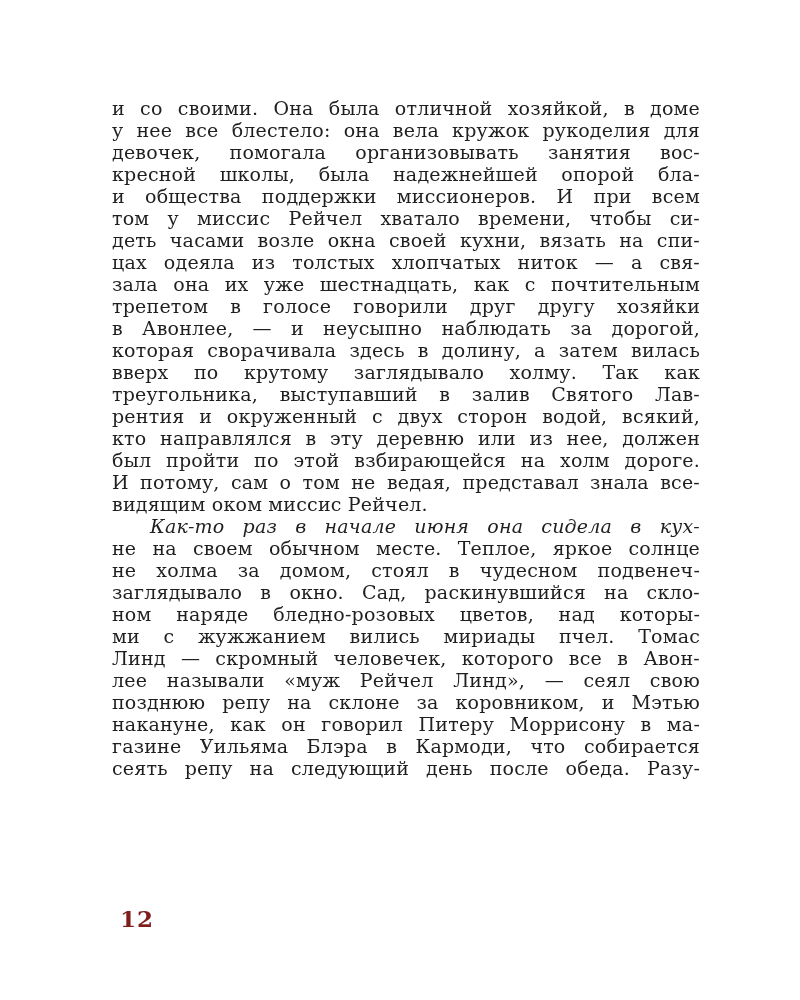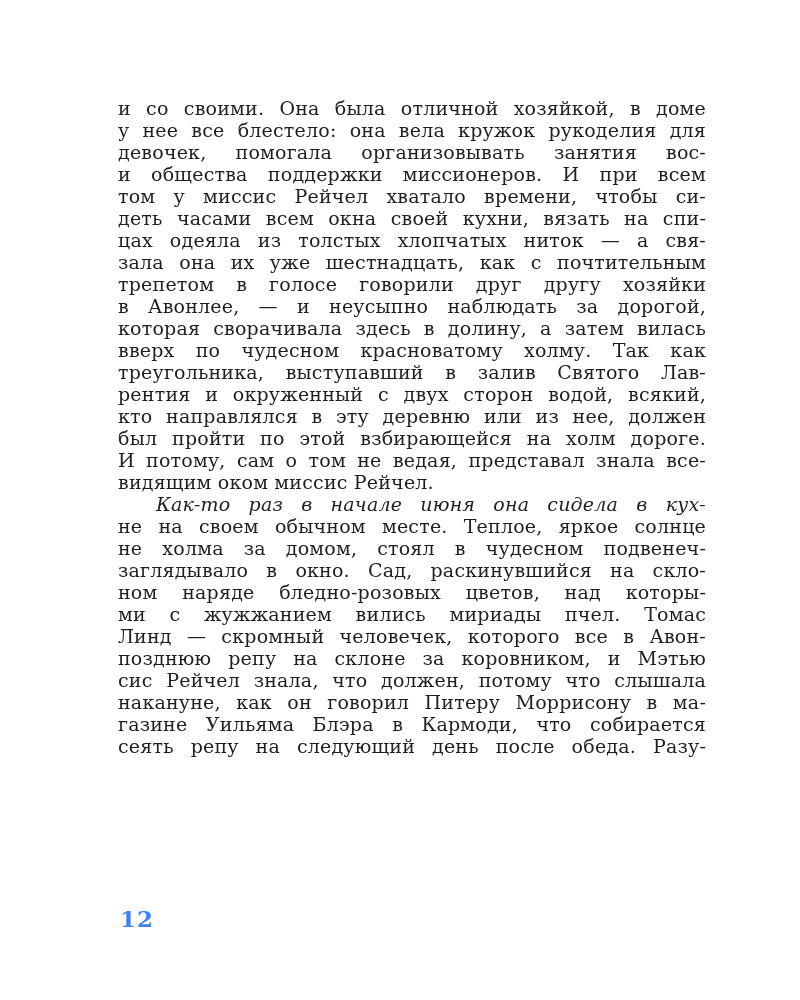--- a/index.html
+++ b/index.html
@@ -11,21 +11,21 @@
     position: relative;
     width: 800px;
     height: 1000px;
     background: #ffffff;
     overflow: hidden;
     font-family: "DejaVu Serif", "Liberation Serif", serif;
     color: #1f1f1f;
   }
   .text-block {
     position: absolute;
-    left: 118px;
+    left: 112px;
     top: 97px;
     width: 588px;
   }
   .line {
     font-size: 19px;
     line-height: 22px;
     letter-spacing: 0.2px;
     text-align: justify;
     text-align-last: justify;
     white-space: normal;
@@ -40,53 +40,54 @@
     font-style: italic;
   }
   .page-number {
     position: absolute;
     left: 120px;
     top: 906px;
     font-size: 23px;
     line-height: 26px;
     font-weight: 600;
     letter-spacing: 1px;
-    color: #3b82f6;
+    color: #7f1d1d;
   }
 </style>
 </head>
 <body>
 
 <div class="page">
   <div class="text-block">
       <div class="line">и со своими. Она была отличной хозяйкой, в доме</div>
       <div class="line">у нее все блестело: она вела кружок рукоделия для</div>
       <div class="line">девочек, помогала организовывать занятия вос-</div>
+      <div class="line">кресной школы, была надежнейшей опорой бла-</div>
       <div class="line">и общества поддержки миссионеров. И при всем</div>
       <div class="line">том у миссис Рейчел хватало времени, чтобы си-</div>
-      <div class="line">деть часами всем окна своей кухни, вязать на спи-</div>
+      <div class="line">деть часами возле окна своей кухни, вязать на спи-</div>
       <div class="line">цах одеяла из толстых хлопчатых ниток — а свя-</div>
       <div class="line">зала она их уже шестнадцать, как с почтительным</div>
       <div class="line">трепетом в голосе говорили друг другу хозяйки</div>
       <div class="line">в Авонлее, — и неусыпно наблюдать за дорогой,</div>
       <div class="line">которая сворачивала здесь в долину, а затем вилась</div>
-      <div class="line">вверх по чудесном красноватому холму. Так как</div>
+      <div class="line">вверх по крутому заглядывало холму. Так как</div>
       <div class="line">треугольника, выступавший в залив Святого Лав-</div>
       <div class="line">рентия и окруженный с двух сторон водой, всякий,</div>
       <div class="line">кто направлялся в эту деревню или из нее, должен</div>
       <div class="line">был пройти по этой взбирающейся на холм дороге.</div>
       <div class="line">И потому, сам о том не ведая, представал знала все-</div>
       <div class="line para-end">видящим оком миссис Рейчел.</div>
       <div class="line indent">Как-то раз в начале июня она сидела в кух-</div>
       <div class="line">не на своем обычном месте. Теплое, яркое солнце</div>
       <div class="line">не холма за домом, стоял в чудесном подвенеч-</div>
       <div class="line">заглядывало в окно. Сад, раскинувшийся на скло-</div>
       <div class="line">ном наряде бледно-розовых цветов, над которы-</div>
       <div class="line">ми с жужжанием вились мириады пчел. Томас</div>
       <div class="line">Линд — скромный человечек, которого все в Авон-</div>
+      <div class="line">лее называли «муж Рейчел Линд», — сеял свою</div>
       <div class="line">позднюю репу на склоне за коровником, и Мэтью</div>
-      <div class="line">сис Рейчел знала, что должен, потому что слышала</div>
       <div class="line">накануне, как он говорил Питеру Моррисону в ма-</div>
       <div class="line">газине Уильяма Блэра в Кармоди, что собирается</div>
       <div class="line">сеять репу на следующий день после обеда. Разу-</div>
     </div>
   <div class="page-number">12</div>
 </div>
 
 </body></html>

